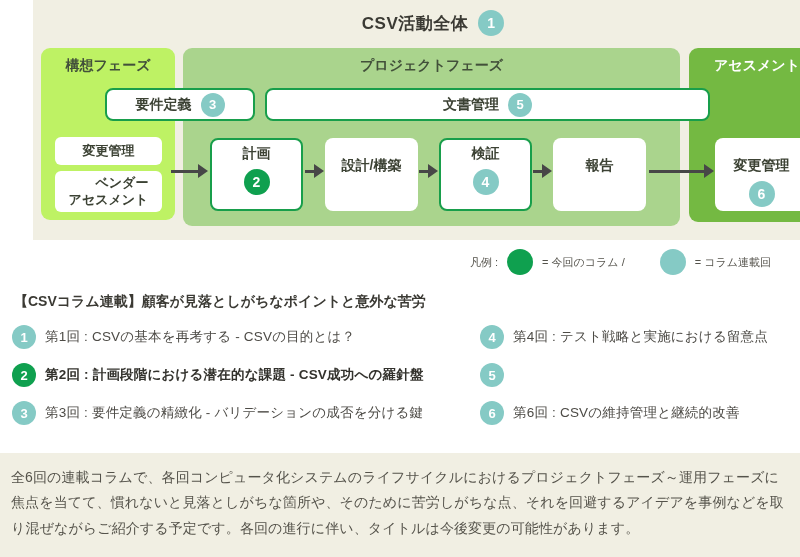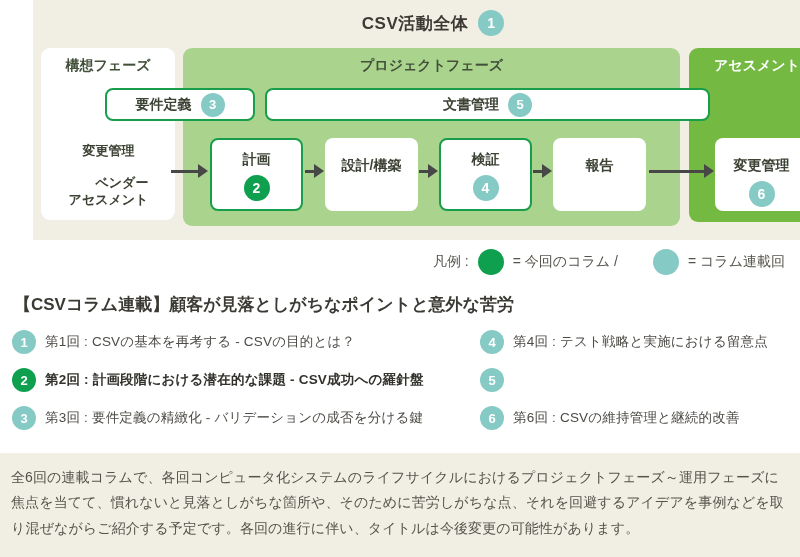--- a/index.html
+++ b/index.html
@@ -25,21 +25,21 @@
   .badge.series { background:#85cac5; }
   .badge.current { background:#0fa04f; }
   .badge.lg { width:26px; height:26px; font-size:14px; }
   .badge.md { width:24px; height:24px; font-size:13px; }
   .badge:empty { visibility:hidden; }
 
   .diagram { position:absolute; left:0; top:0; width:800px; height:240px; }
 
   .phase { position:absolute; border-radius:9px; }
   .phase-label { display:block; text-align:center; margin-top:9px; font-size:14px; font-weight:bold; color:#42503a; }
-  .phase1 { left:8px;  top:48px; width:134px; height:172px; background:#ffffff; }
+  .phase1 { left:8px;  top:48px; width:134px; height:172px; background:#bef264; }
   .phase2 { left:150px; top:48px; width:497px; height:178px; background:#aad48d; }
   .phase3 { left:656px; top:48px; width:136px; height:174px; background:#74b942; }
   .phase3 .phase-label { color:#ffffff; }
 
   .span-box {
     position:absolute; top:88px; height:33px; background:#ffffff;
     border:2px solid #189e4b; border-radius:8px;
     display:flex; align-items:center; justify-content:center; gap:9px;
     font-size:14px; font-weight:bold; color:#3c4234;
   }
@@ -55,39 +55,39 @@
   .side-box1 { top:137px; height:28px; }
   .side-box2 { top:171px; height:41px;text-align:right; }
 
   .flow-box {
     position:absolute; top:138px; width:93px; height:73px;
     background:#ffffff; border-radius:8px;
     display:flex; flex-direction:column; align-items:center;
     padding-top:19px; gap:6px;
     font-size:14px; font-weight:bold; color:#3c4234;
   }
-  .flow-box.outlined { border:2px solid #189e4b; padding-top:11px; }
+  .flow-box.outlined { border:2px solid #189e4b; padding-top:5px; }
   .flow-box .badge { width:26px; height:26px; font-size:14px; }
 
   .arrow { position:absolute; top:170px; height:3px; background:#474747; }
   .arrow::after {
     content:""; position:absolute; right:-9px; top:-6px;
     border-left:10px solid #474747;
     border-top:7.5px solid transparent; border-bottom:7.5px solid transparent;
   }
 
   
   .mid-section { width:800px; height:213px; background:#ffffff; padding-top:8px; }
   .legend {
     display:flex; align-items:center; justify-content:flex-end; gap:9px;
-    padding-right:15px; height:28px; font-size:14px; color:#55534c;
+    padding-right:29px; height:28px; font-size:11px; color:#55534c;
   }
   .legend .badge { width:26px; height:26px; }
   .series-heading {
-    margin:17px 12px 0 14px; font-size:17px; font-weight:bold; color:#3b3a34;
+    margin:17px 12px 0 14px; font-size:14px; font-weight:bold; color:#3b3a34;
   }
   .series-grid {
     display:grid; grid-template-columns:468px 1fr; grid-template-rows:repeat(3,auto);
     grid-auto-flow:column; row-gap:14px; margin:14px 6px 0 12px;
   }
   .series-item { display:flex; align-items:center; gap:9px; font-size:13.5px; color:#4d4b46; }
   .series-item .item-text { letter-spacing:0.2px; }
   .series-item.current .item-text { font-weight:bold; color:#33322d; }
 
   

